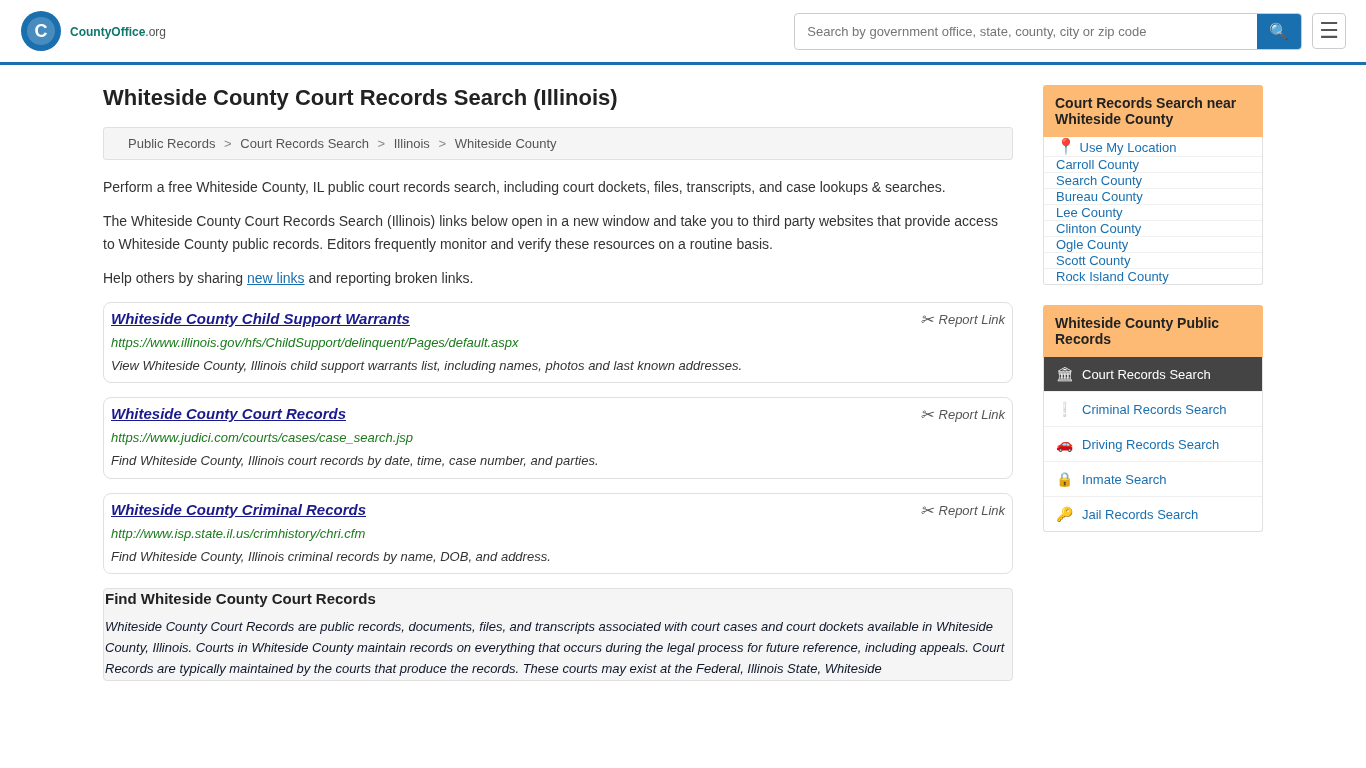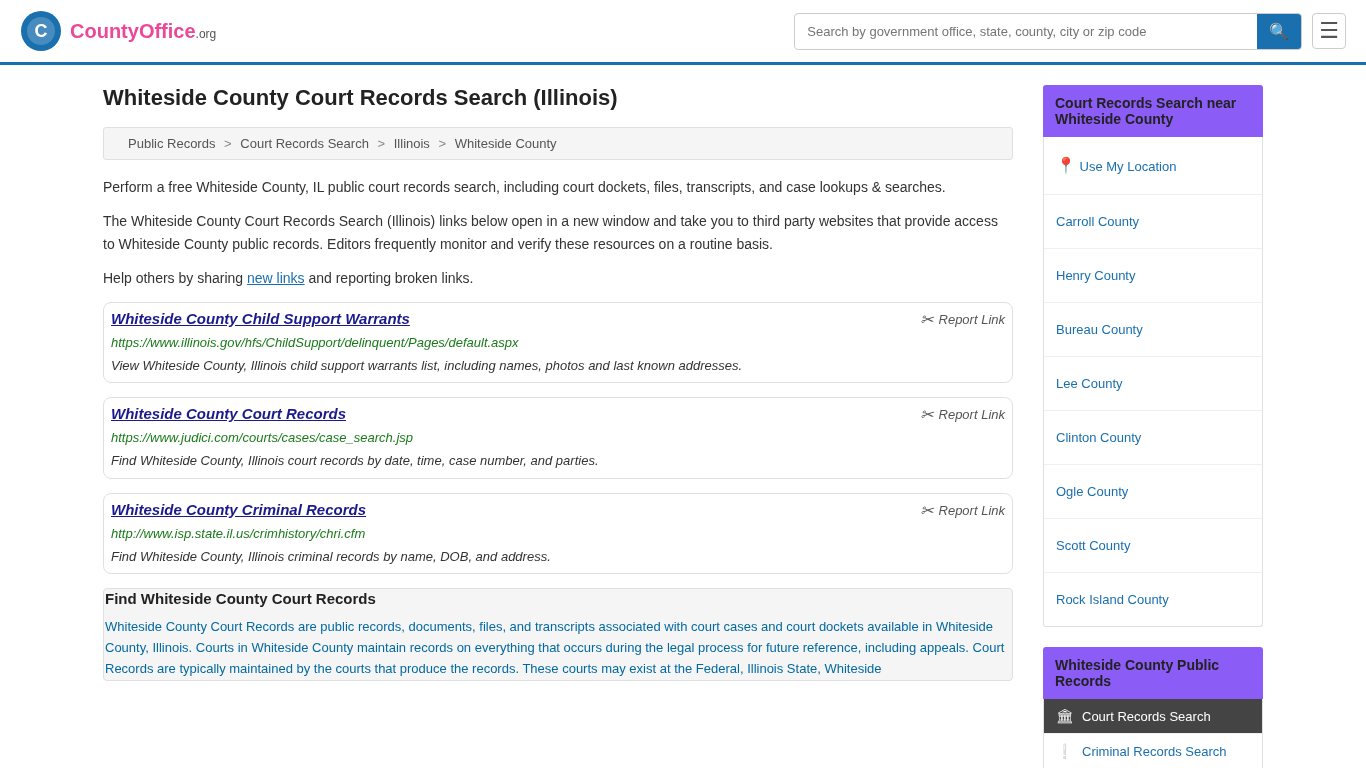--- a/index.html
+++ b/index.html
@@ -165,50 +165,51 @@
       margin-top: 10px;
     }
     .find-section h3 {
       font-size: 15px;
       font-weight: bold;
       color: #222;
       margin-bottom: 10px;
     }
     .find-section p {
       font-size: 13px;
-      color: #0369a1;
+      color: #0f172a;
       line-height: 1.6;
+      font-style: italic;
     }
 
     
     .sidebar {
       width: 220px;
       flex-shrink: 0;
     }
 
     .sidebar-section {
       margin-bottom: 20px;
     }
     .sidebar-section-title {
-      background: #8b5cf6;
+      background: #fdba74;
       padding: 10px 12px;
       font-size: 14px;
       font-weight: bold;
       color: #222;
       border-radius: 3px 3px 0 0;
     }
 
     .nearby-list {
       border: 1px solid #e0e0e0;
       border-top: none;
       border-radius: 0 0 3px 3px;
     }
     .nearby-list a {
       display: block;
-      padding: 19px 12px;
+      padding: 0 12px;
       font-size: 13px;
       color: #1a6faf;
       text-decoration: none;
       border-bottom: 1px solid #f0f0f0;
     }
     .nearby-list a:last-child { border-bottom: none; }
 
     .use-location {
       display: flex;
       align-items: center;
@@ -257,21 +258,21 @@
 <body>
 
 <header class="header">
   <div class="logo-area">
     <svg class="logo-icon" viewBox="0 0 42 42">
       <circle cx="21" cy="21" r="20" fill="#1a6faf"></circle>
       <circle cx="21" cy="21" r="14" fill="#fff" opacity="0.2"></circle>
       <text x="21" y="27" text-anchor="middle" fill="#fff" font-size="18" font-weight="bold">C</text>
     </svg>
     <div>
-      <span style="color:#ec4899;font-size:20px;font-weight:bold;">CountyOffice</span><span style="color:#555;font-size:12px;">.org</span>
+      <span style="color:#0f766e;font-size:12px;font-weight:bold;">CountyOffice</span><span style="color:#555;font-size:12px;">.org</span>
     </div>
   </div>
   <div class="header-right">
     <div class="search-bar">
       <input type="text" placeholder="Search by government office, state, county, city or zip code" style="">
       <button>🔍</button>
     </div>
     <div class="menu-icon">☰</div>
   </div>
 </header>
@@ -345,21 +346,21 @@
 
     <div class="sidebar-section">
       <div class="sidebar-section-title">Court Records Search near Whiteside County</div>
       <div class="nearby-list">
         <a href="#" class="use-location">
           <span class="pin-icon">📍</span>
           <span>Use My Location</span>
         </a>
         <div id="nearby-counties">
             <a href="#">Carroll County</a>
-            <a href="#">Henry County</a>
+            <a href="#">Search County</a>
             <a href="#">Bureau County</a>
             <a href="#">Lee County</a>
             <a href="#">Clinton County</a>
             <a href="#">Ogle County</a>
             <a href="#">Scott County</a>
             <a href="#">Rock Island County</a>
           </div>
       </div>
     </div>
 

